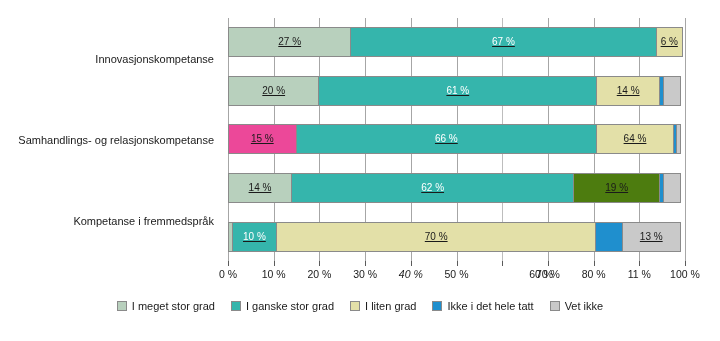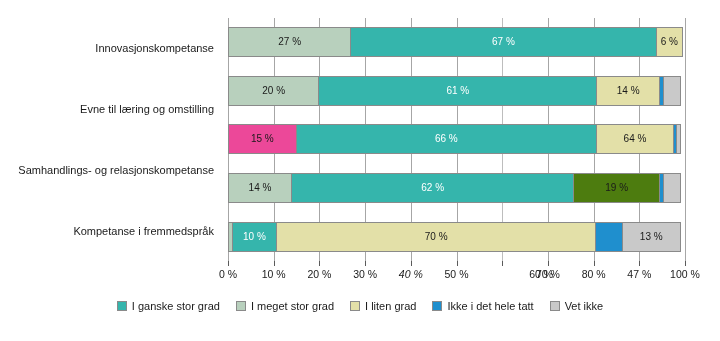--- a/index.html
+++ b/index.html
@@ -45,20 +45,21 @@
   }
   .gridline.major-mid {
     background: #bdbdbd;
   }
 
   .rows {
     position: absolute;
     inset: 0;
     display: flex;
     flex-direction: column;
+    text-decoration: underline;
   }
   .row-slot {
     flex: 1 1 0;
     position: relative;
     display: flex;
     align-items: center;
   }
 
   .bar {
     position: relative;
@@ -160,21 +161,20 @@
     flex: none;
   }
 </style>
 </head>
 <body>
 
 <div id="chart-root">
 
   <div class="cat-labels">
       <div class="cat-slot">Innovasjonskompetanse</div>
-      <div class="cat-slot">Evne til læring og omstilling</div>
       <div class="cat-slot">Samhandlings- og relasjonskompetanse</div>
       <div class="cat-slot">Kompetanse i fremmedspråk</div>
     </div>
 
   <div class="plot-area">
     <div class="gridlines">
         <div class="gridline" style="left: 0%;"></div>
         <div class="gridline" style="left: 10%;"></div>
         <div class="gridline" style="left: 20%;"></div>
         <div class="gridline" style="left: 30%;"></div>
@@ -276,35 +276,35 @@
       <div class="x-tick-label" style="left: 40%; font-style: italic;">40 %</div>
       <div class="x-tick" style="left: 50%;"></div>
       <div class="x-tick-label" style="left: 50%;">50 %</div>
       <div class="x-tick" style="left: 60%;"></div>
       <div class="x-tick-label" style="left: 60%; margin-left: 39px;">60 %</div>
       <div class="x-tick" style="left: 70%;"></div>
       <div class="x-tick-label" style="left: 70%;">70 %</div>
       <div class="x-tick" style="left: 80%;"></div>
       <div class="x-tick-label" style="left: 80%;">80 %</div>
       <div class="x-tick" style="left: 90%;"></div>
-      <div class="x-tick-label" style="left: 90%;">47 %</div>
+      <div class="x-tick-label" style="left: 90%;">11 %</div>
       <div class="x-tick" style="left: 100%;"></div>
       <div class="x-tick-label" style="left: 100%;">100 %</div>
     </div>
 
   <div class="legend">
       <div class="legend-item">
+        <span class="legend-swatch" style="background: rgb(184, 208, 189);"></span>
+        <span>I meget stor grad</span>
+      </div>
+      <div class="legend-item">
         <span class="legend-swatch" style="background: rgb(53, 181, 172);"></span>
         <span>I ganske stor grad</span>
       </div>
       <div class="legend-item">
-        <span class="legend-swatch" style="background: rgb(184, 208, 189);"></span>
-        <span>I meget stor grad</span>
-      </div>
-      <div class="legend-item">
         <span class="legend-swatch" style="background: rgb(227, 224, 168);"></span>
         <span>I liten grad</span>
       </div>
       <div class="legend-item">
         <span class="legend-swatch" style="background: rgb(31, 143, 206);"></span>
         <span>Ikke i det hele tatt</span>
       </div>
       <div class="legend-item">
         <span class="legend-swatch" style="background: rgb(201, 201, 201);"></span>
         <span>Vet ikke</span>

